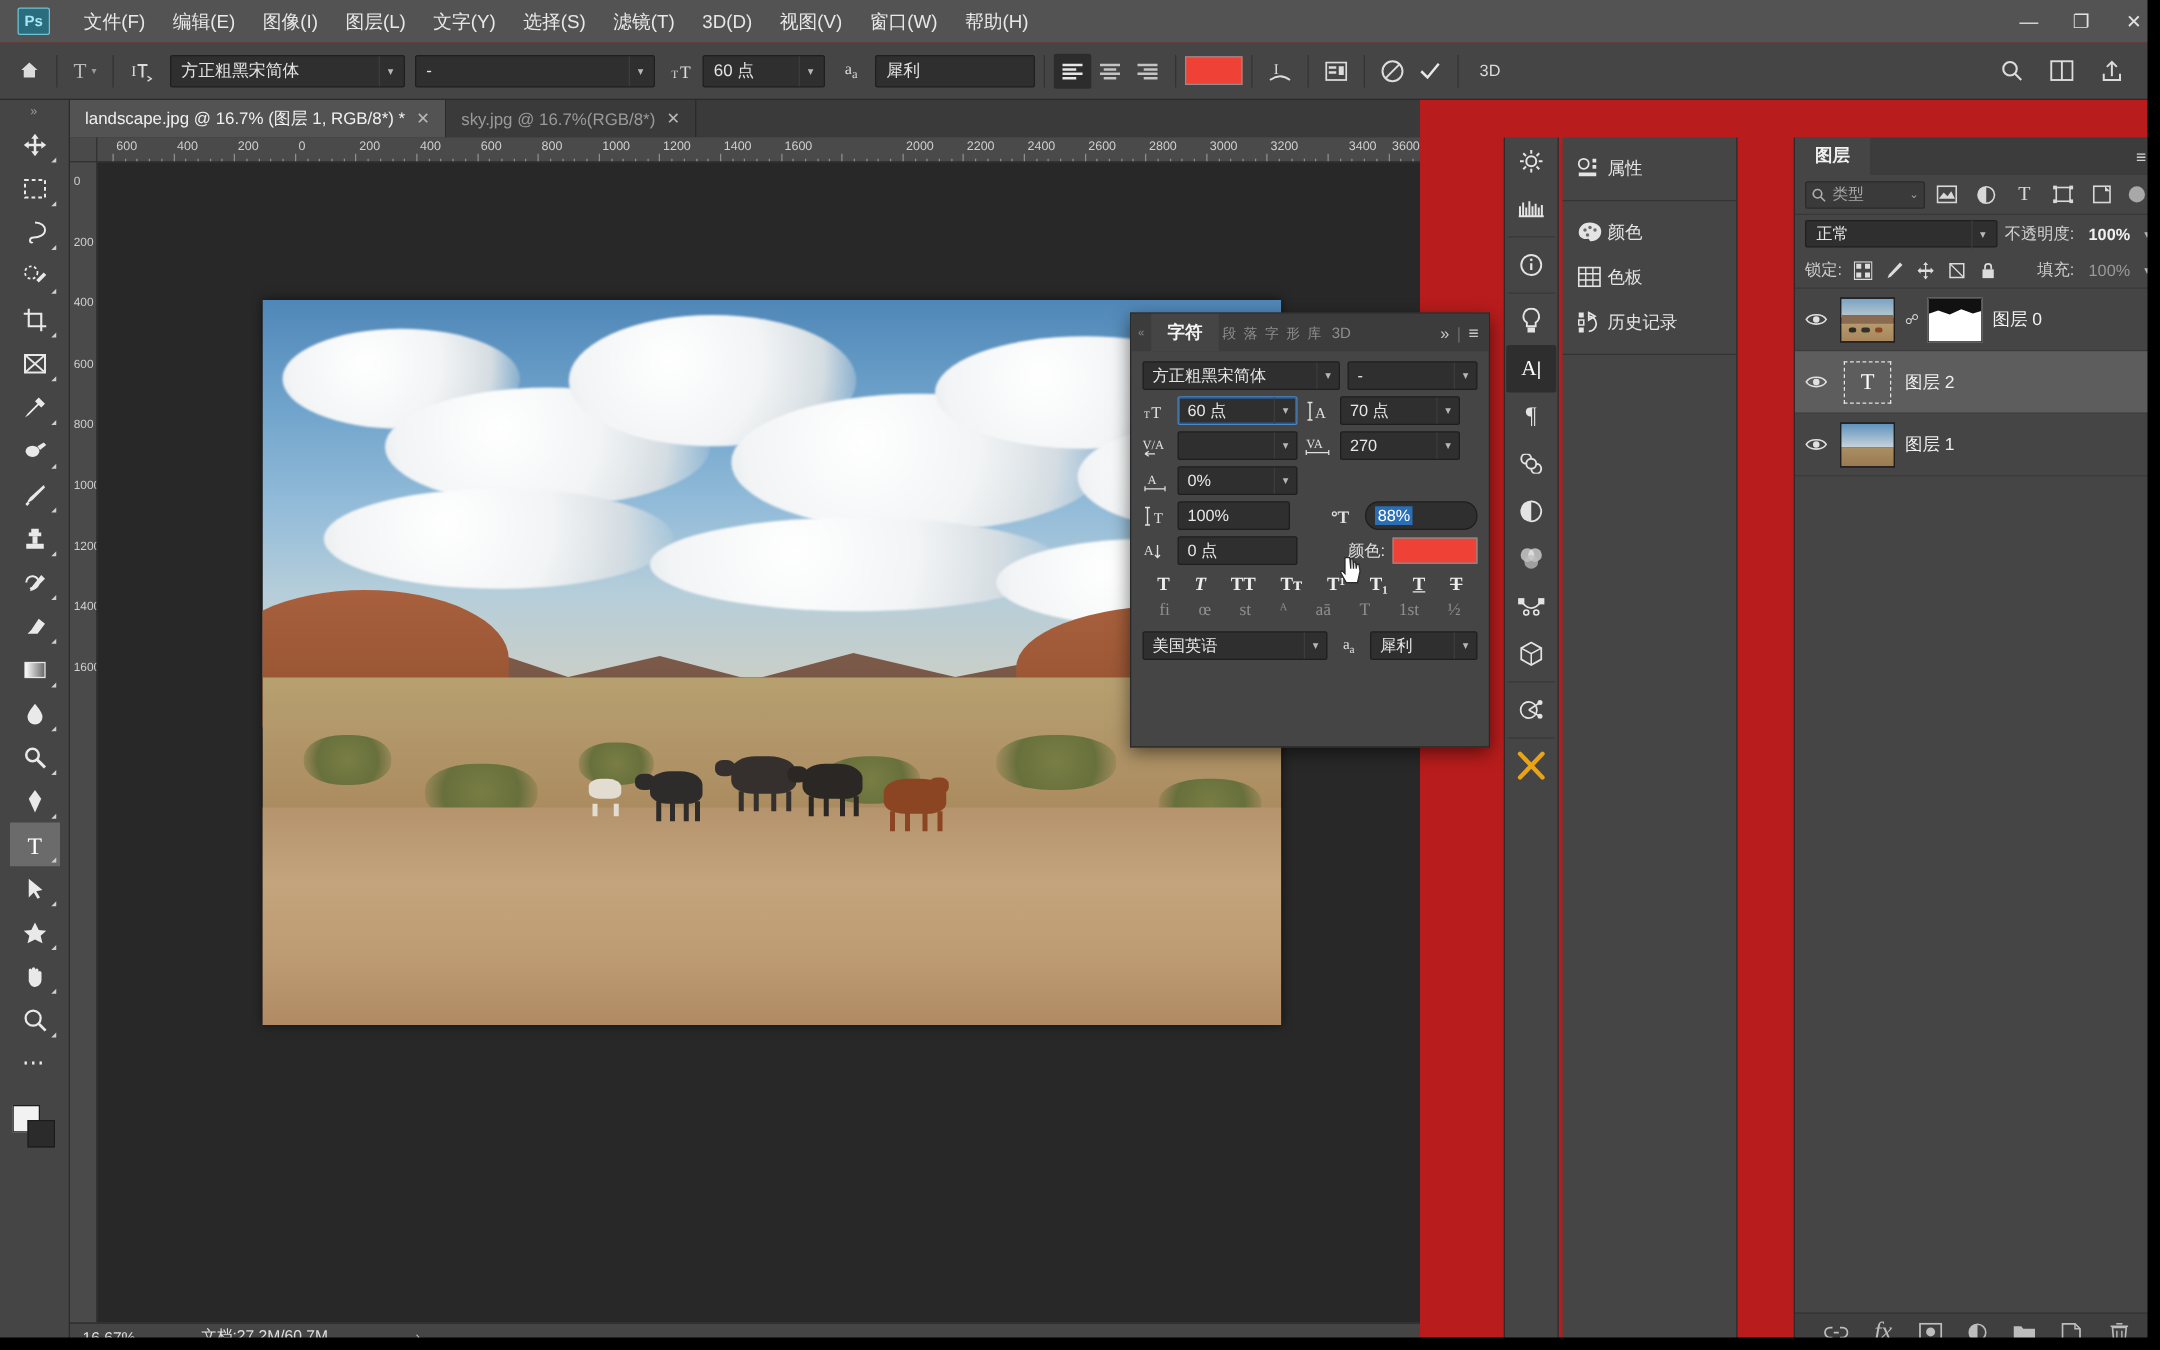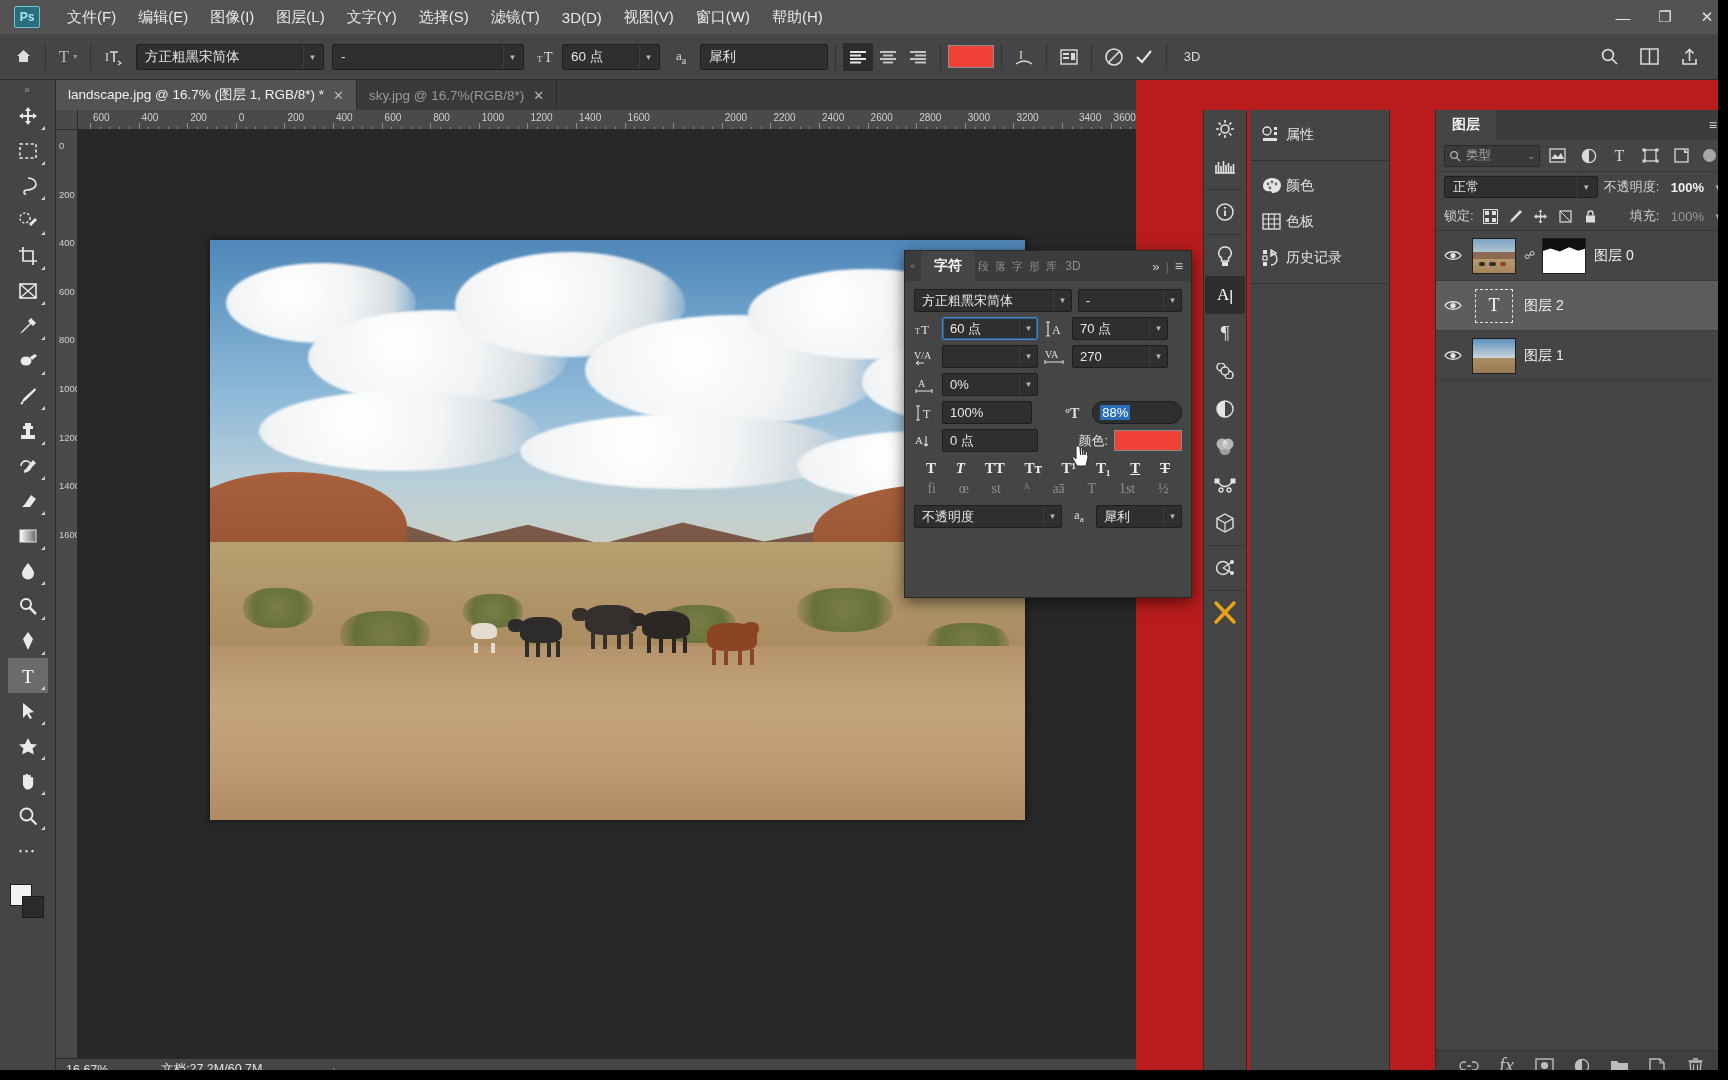--- a/index.html
+++ b/index.html
@@ -925,21 +925,21 @@
         <span>œ</span>
         <span>st</span>
         <span>ᴬ</span>
         <span>aā</span>
         <span>T</span>
         <span>1st</span>
         <span>½</span>
       </div>
       <div class="cp-row" style="margin-bottom:0;">
         <div class="cp-field" style="flex:1;">
-          <span>不透明度</span>
+          <span>美国英语</span>
           <div class="carat">▾</div>
         </div>
         <div class="cp-ico">
           <span style="font-family:'Liberation Serif',serif;font-size:12px;color:#e0e0e0;">a<sub style="font-size:9px;">a</sub></span>
         </div>
         <div class="cp-field" style="width:86px;">
           <span>犀利</span>
           <div class="carat">▾</div>
         </div>
       </div>

